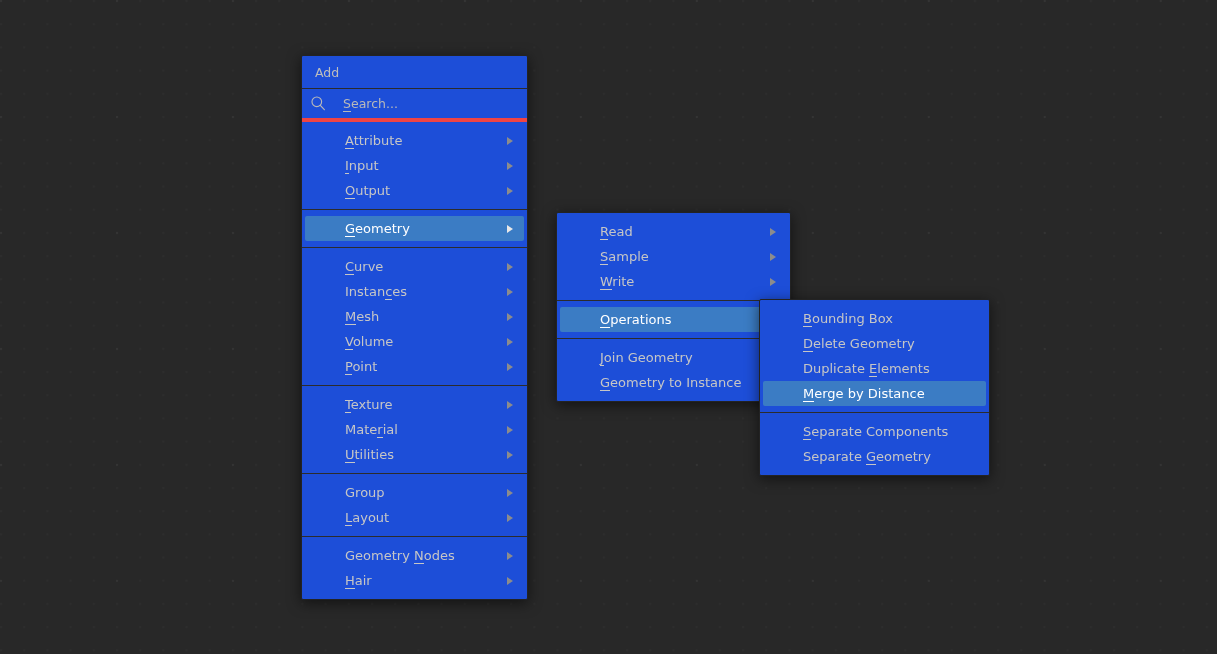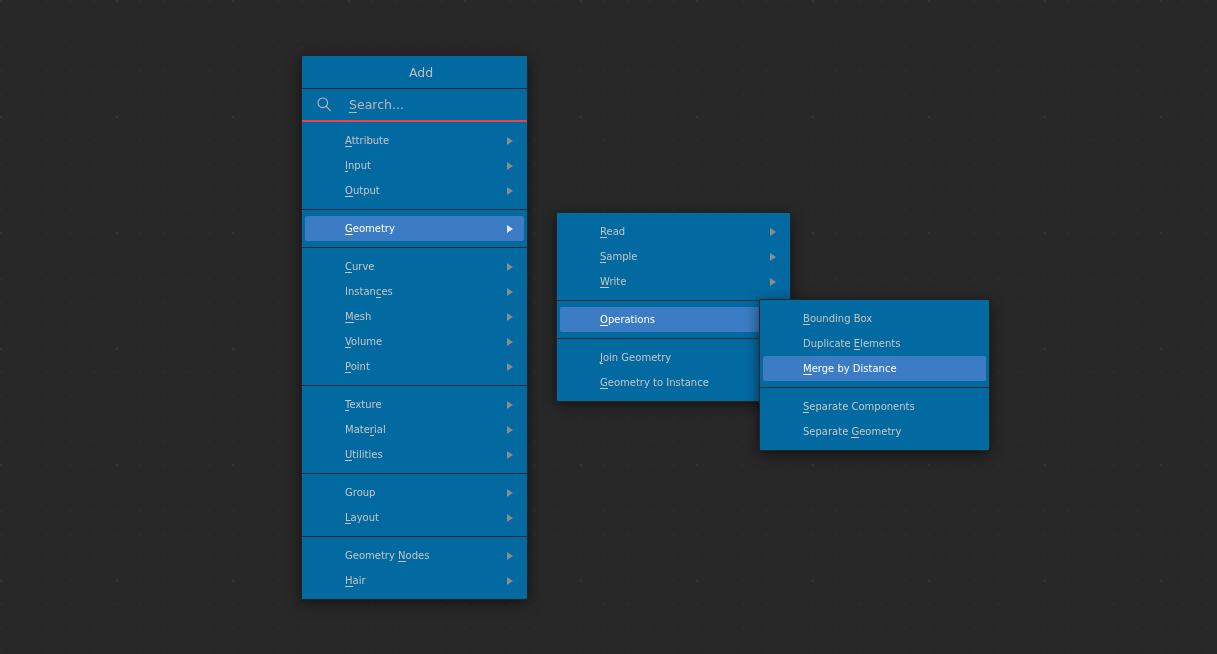--- a/index.html
+++ b/index.html
@@ -23,47 +23,46 @@
     background-image:
       radial-gradient(circle at 1px 1px, rgba(255,255,255,0.030) 1px, transparent 1.6px),
       radial-gradient(circle at 1px 1px, rgba(255,255,255,0.022) 1px, transparent 1.6px);
     background-size: 116px 116px, 23.2px 23.2px;
     background-position: 0 0, 0 0;
   }
 
   
   .menu-panel {
     position: absolute;
-    background-color: #0369a1;
+    background-color: #1d4ed8;
     border: 1px solid #232323;
     border-radius: 2px;
     box-shadow: 0 3px 14px rgba(0,0,0,0.55);
     box-sizing: border-box;
     padding: 0;
     font-size: 12.5px;
     color: #c3c3c3;
-    text-align: center;
   }
 
   .panel-title {
     height: 33px;
     line-height: 33px;
     padding-left: 13px;
     color: #bdbdbd;
     font-size: 12.5px;
     border-bottom: 1px solid #2b2b2b;
     box-sizing: border-box;
   }
 
   .search-row {
     height: 33px;
     display: flex;
     align-items: center;
-    padding-left: 14px;
-    border-bottom: 2px solid #ef4444;
+    padding-left: 8px;
+    border-bottom: 4px solid #ef4444;
     box-sizing: border-box;
   }
   .search-icon {
     width: 17px;
     height: 17px;
     margin-right: 16px;
     flex: 0 0 auto;
     display: block;
   }
   .search-placeholder {
@@ -80,21 +79,21 @@
     height: 25px;
     display: flex;
     align-items: center;
     box-sizing: border-box;
     margin: 0 3px;
     border-radius: 2px;
     cursor: default;
   }
   .menu-item .label {
     padding-left: 40px;
-    font-size: 10px;
+    font-size: 13px;
     color: #c6c6c6;
     white-space: nowrap;
   }
   .menu-item.selected {
     background-color: #3b7cc4;
   }
   .menu-item.selected .label {
     color: #ffffff;
   }
 
@@ -246,20 +245,23 @@
       </div>
     </div>
 </div>
 
 <div class="menu-panel" id="menu-operations">
   <div class="menu-body">
       <div class="menu-item">
         <span class="label"><u>B</u>ounding Box</span>
       </div>
       <div class="menu-item">
+        <span class="label"><u>D</u>elete Geometry</span>
+      </div>
+      <div class="menu-item">
         <span class="label">Duplicate <u>E</u>lements</span>
       </div>
       <div class="menu-item selected">
         <span class="label"><u>M</u>erge by Distance</span>
       </div>
       <div class="sep"></div>
       <div class="menu-item">
         <span class="label"><u>S</u>eparate Components</span>
       </div>
       <div class="menu-item">

